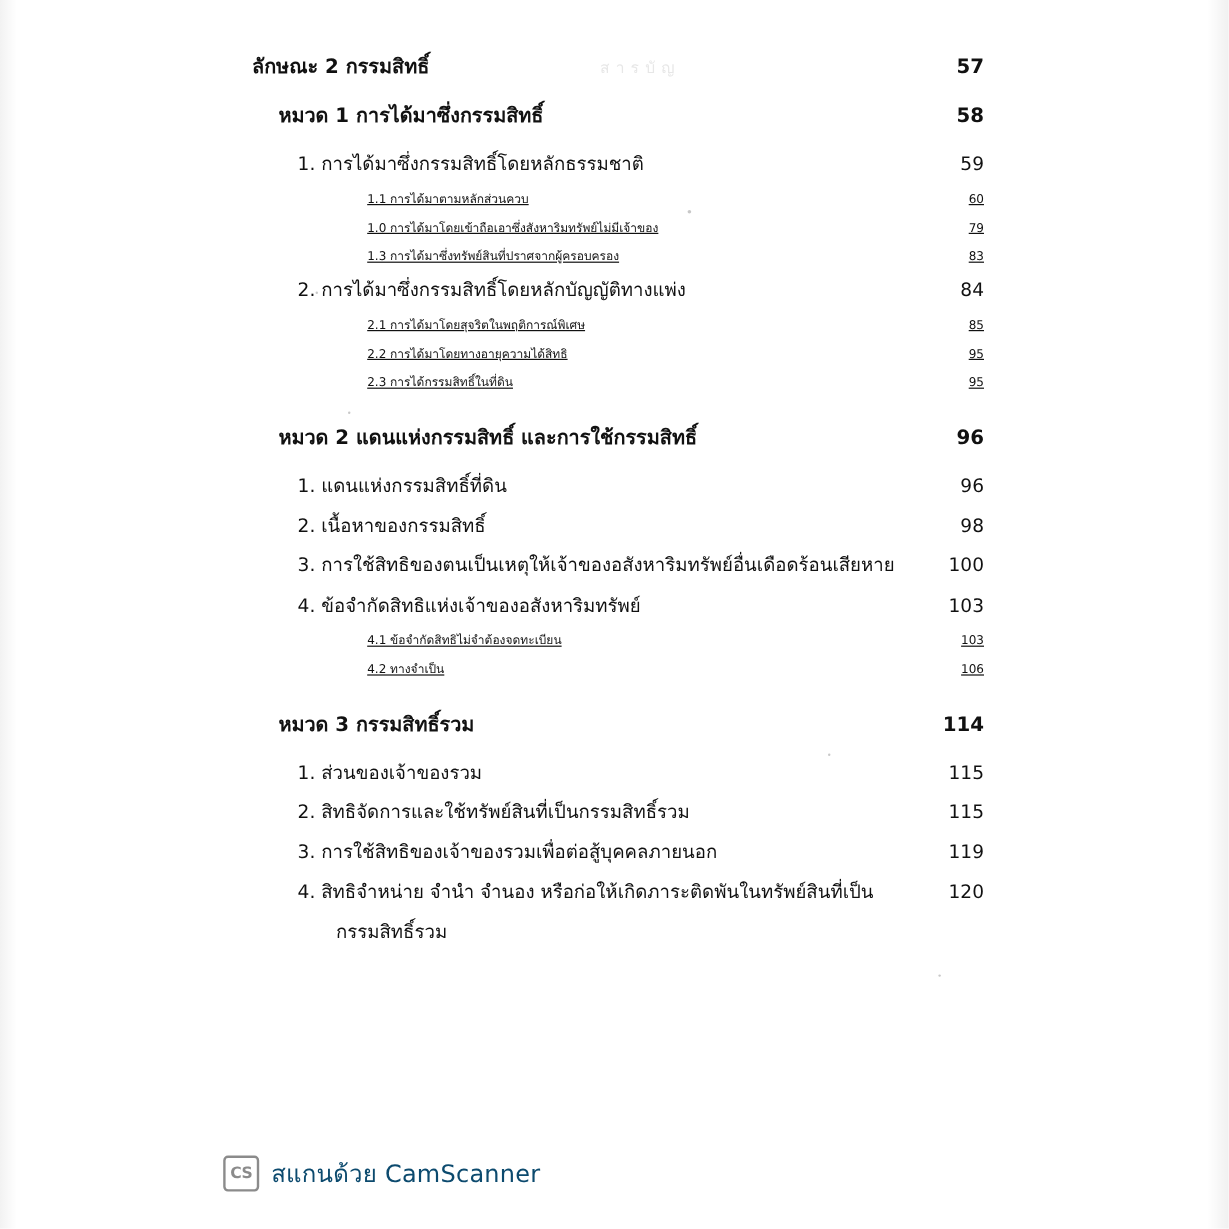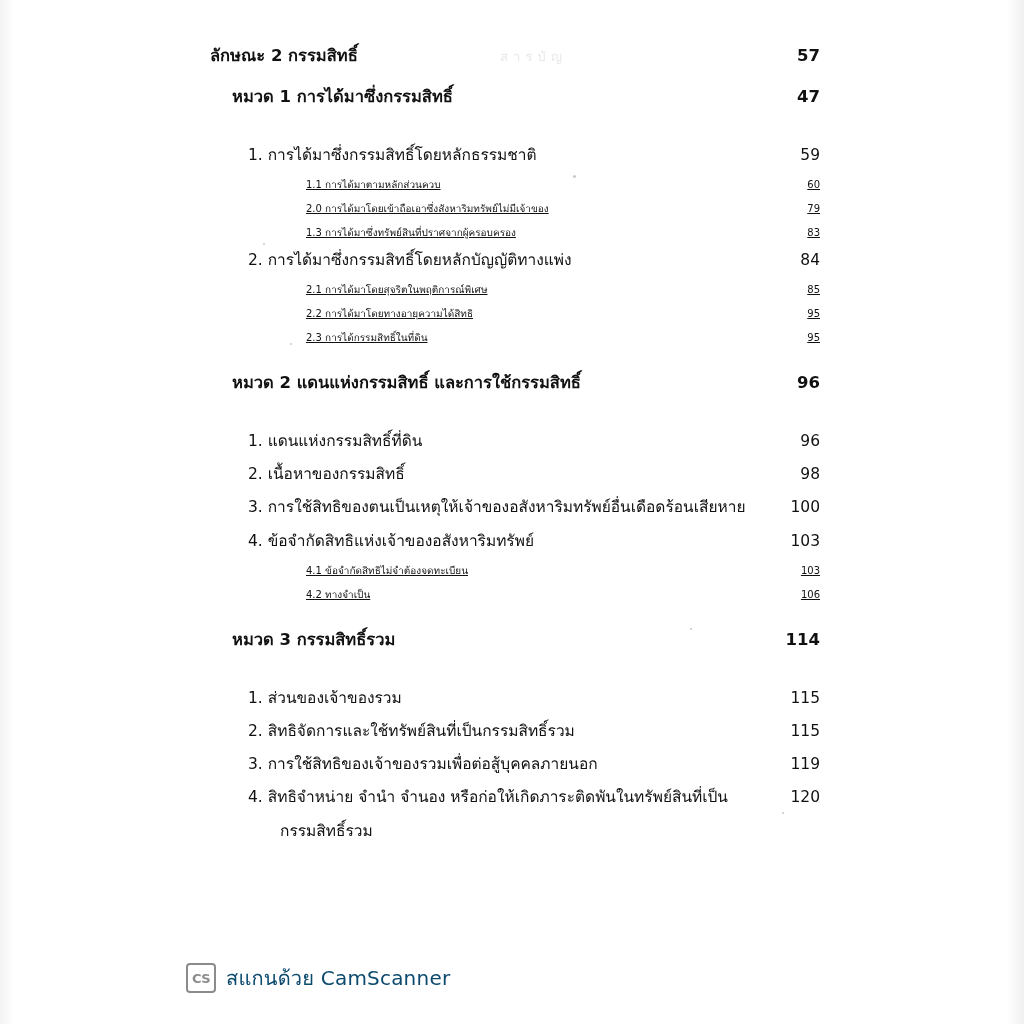--- a/index.html
+++ b/index.html
@@ -105,21 +105,21 @@
 
   .lvl-cont {
     padding-left: 70px;
     margin-bottom: 7px;
   }
   .lvl-cont .label {
     font-size: 15.5px;
   }
 
   .gap-big { margin-top: 26px; }
-  .gap-med { margin-top: 34px; gap: 10px; }
+  .gap-med { margin-top: 16px; gap: 10px; }
 
   
   .footer {
     position: absolute;
     left: 186px;
     bottom: 30px;
     display: flex;
     align-items: center;
     gap: 10px;
   }
@@ -167,35 +167,35 @@
 
 <div class="toc">
 
   <div class="row lvl-chapter">
     <span class="label">ลักษณะ 2 กรรมสิทธิ์</span>
     <span class="page">57</span>
   </div>
 
   <div class="row lvl-section">
     <span class="label">หมวด 1 การได้มาซึ่งกรรมสิทธิ์</span>
-    <span class="page">47</span>
+    <span class="page">58</span>
   </div>
 
   <div class="row lvl-item gap-med">
     <span class="label">1.  การได้มาซึ่งกรรมสิทธิ์โดยหลักธรรมชาติ</span>
     <span class="page">59</span>
   </div>
 
   <div class="row lvl-sub">
     <span class="label">1.1 การได้มาตามหลักส่วนควบ</span>
     <span class="page">60</span>
   </div>
 
   <div class="row lvl-sub">
-    <span class="label">2.0 การได้มาโดยเข้าถือเอาซึ่งสังหาริมทรัพย์ไม่มีเจ้าของ</span>
+    <span class="label">1.0 การได้มาโดยเข้าถือเอาซึ่งสังหาริมทรัพย์ไม่มีเจ้าของ</span>
     <span class="page">79</span>
   </div>
 
   <div class="row lvl-sub">
     <span class="label">1.3 การได้มาซึ่งทรัพย์สินที่ปราศจากผู้ครอบครอง</span>
     <span class="page">83</span>
   </div>
 
   <div class="row lvl-item">
     <span class="label">2.  การได้มาซึ่งกรรมสิทธิ์โดยหลักบัญญัติทางแพ่ง</span>

